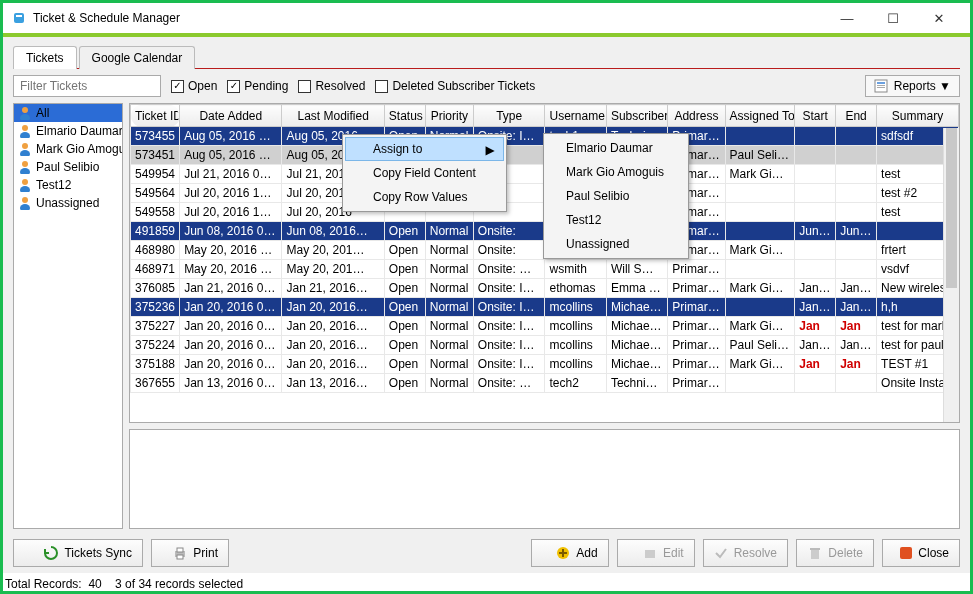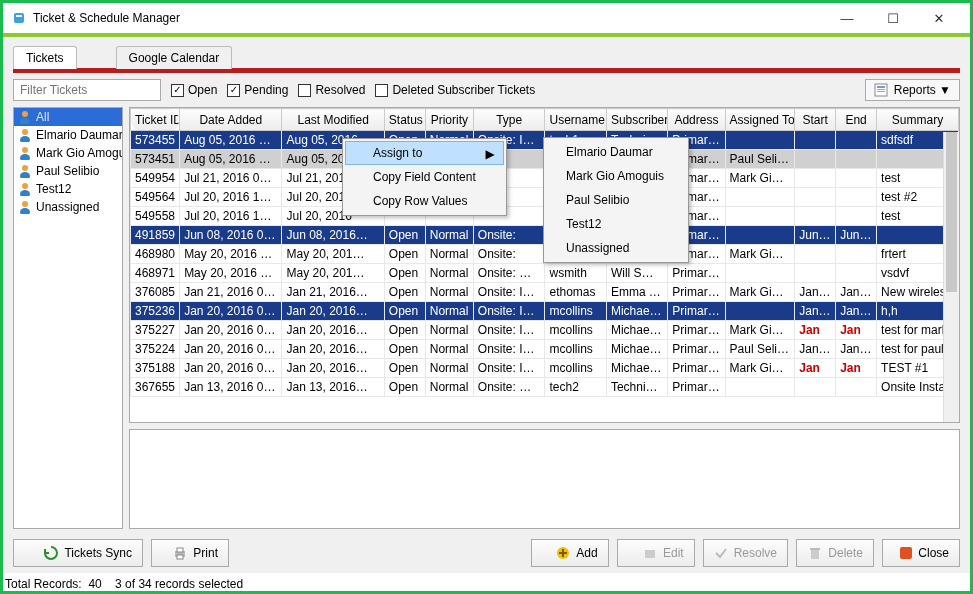--- a/index.html
+++ b/index.html
@@ -5,32 +5,32 @@
 * { box-sizing: border-box; font-family: "Segoe UI", Tahoma, sans-serif; font-size: 12px; }
 body { margin: 0; background: #1abc50; padding: 2px; }
 .window { background: #fff; border: 1px solid #1abc50; display: flex; flex-direction: column; height: 590px; }
 .titlebar { background: #fff; height: 30px; display: flex; align-items: center; padding: 0 8px 0 8px; }
 .titlebar .appicon { width: 16px; height: 16px; margin-right: 6px; display: flex; align-items: center; justify-content: center; }
 .titlebar .title { flex: 1; font-size: 12px; }
 .titlebar .winbtns { display: flex; }
 .titlebar .winbtn { width: 46px; height: 30px; display: flex; align-items: center; justify-content: center; font-size: 13px; color: #333; cursor: pointer; }
 .menubar { background: #8bca2d; height: 4px; }
 .content { flex: 1; background: #f0f0f0; padding: 8px 10px 6px 10px; display: flex; flex-direction: column; position: relative; }
-.tabstrip { display: flex; border-bottom: 5px solid #b91c1c; margin-bottom: 6px; gap: 37px; }
+.tabstrip { display: flex; border-bottom: 1px solid #b91c1c; margin-bottom: 6px; }
 .tab { padding: 4px 12px; border: 1px solid #bbb; border-bottom: none; background: #f0f0f0; margin-right: 2px; border-radius: 3px 3px 0 0; cursor: pointer; position: relative; top: 1px; }
 .tab.active { background: #fff; }
 .toolbar { display: flex; align-items: center; gap: 10px; margin-bottom: 6px; }
 .filterbox { width: 148px; height: 22px; border: 1px solid #aaa; padding: 2px 6px; color: #1d4ed8; background: #fff; }
 .chk { display: flex; align-items: center; gap: 4px; }
 .chk .box { width: 13px; height: 13px; border: 1px solid #333; display: flex; align-items: center; justify-content: center; font-size: 10px; line-height: 1; background: #fff; }
 .reportsbtn { margin-left: auto; border: 1px solid #aaa; background: #f8f8f8; padding: 3px 8px; display: flex; align-items: center; gap: 6px; cursor: pointer; }
 .splitbody { display: flex; gap: 6px; flex: 1; min-height: 0; }
 .sidebar { width: 110px; border: 1px solid #aaa; background: #fff; overflow: hidden; }
 .sbitem { display: flex; align-items: center; gap: 4px; padding: 2px 4px; cursor: pointer; white-space: nowrap; }
-.sbitem.sel { background: #2b6cd6; color: #e5e5e5; }
+.sbitem.sel { background: #2b6cd6; color: #000000; }
 .personicon { width: 14px; height: 14px; display: inline-flex; align-items: center; justify-content: center; }
 .gridwrap { flex: 1; display: flex; flex-direction: column; min-width: 0; }
 .grid { border: 1px solid #aaa; background: #fff; flex: 1; overflow: hidden; position: relative; }
 table { border-collapse: collapse; width: 100%; table-layout: fixed; }
 th { background: linear-gradient(#fdfdfd, #ececec); border: 1px solid #ccc; padding: 3px 4px; font-weight: normal; text-align: center; height: 22px; overflow: hidden; white-space: nowrap; }
 td { border: 1px solid #e8e8e8; padding: 2px 4px; height: 18px; overflow: hidden; white-space: nowrap; text-overflow: ellipsis; }
 tr.sel td { background: #1a3a8a; color: #fff; }
 tr.focus td { background: #d0d0d0; }
 .red { color: #d00000; font-weight: bold; }
 .scrollv { position: absolute; right: 0; top: 24px; bottom: 0; width: 16px; background: #f0f0f0; border-left: 1px solid #ddd; }

